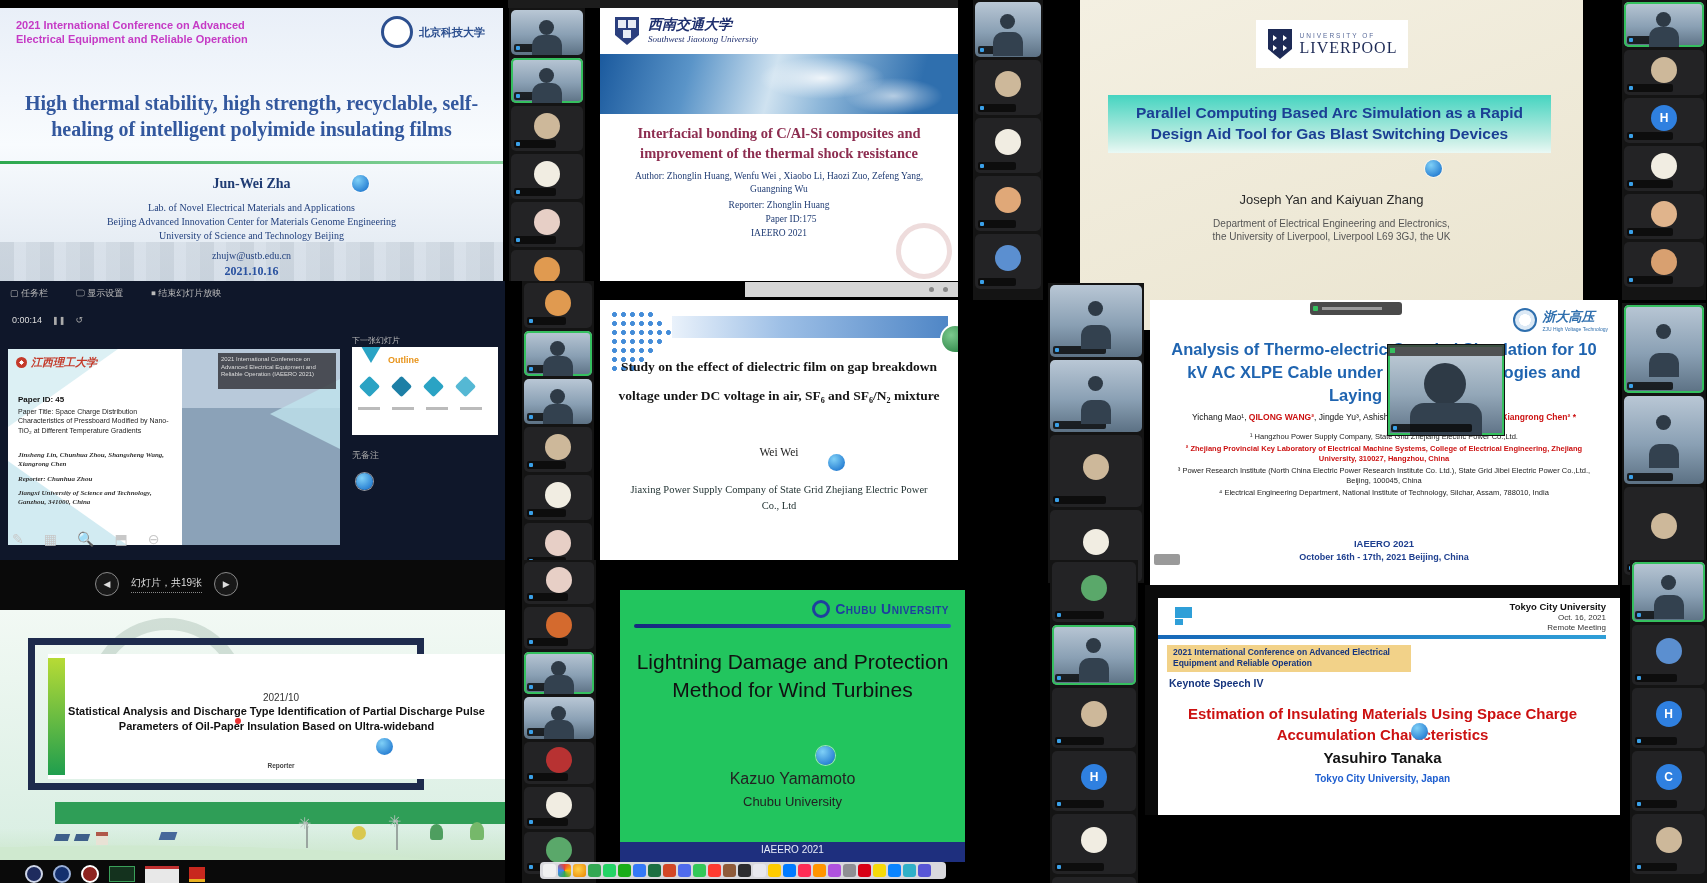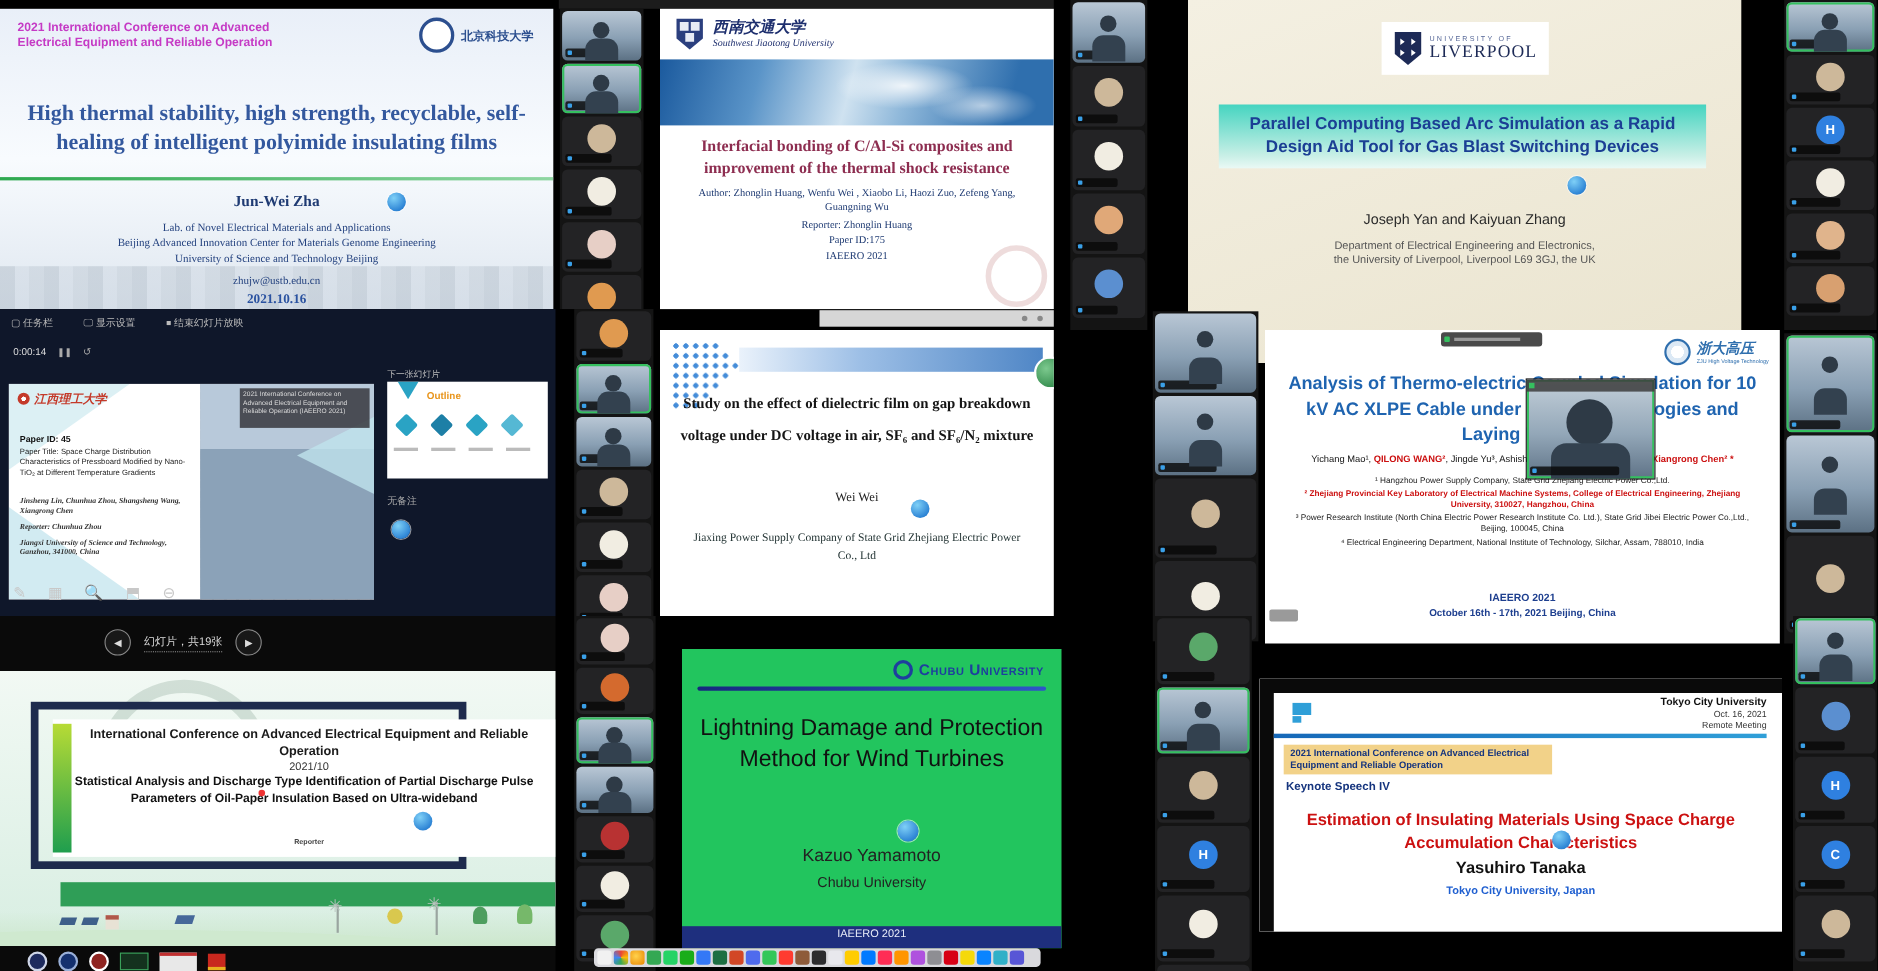--- a/index.html
+++ b/index.html
@@ -88,21 +88,21 @@
     </svg>
     <div class="abs serif" style="left:48px;top:8px;font-size:14px;font-weight:bold;font-style:italic;color:#1e2f6e;">西南交通大学</div>
     <div class="abs serif" style="left:48px;top:26px;font-size:9px;font-style:italic;color:#1e2f6e;">Southwest Jiaotong University</div>
     <div class="abs" style="left:0;top:46px;width:100%;height:60px;background:
            radial-gradient(ellipse 90px 30px at 62% 40%,rgba(255,255,255,.85),transparent 70%),
            radial-gradient(ellipse 70px 26px at 82% 70%,rgba(255,255,255,.6),transparent 70%),
            linear-gradient(105deg,#1b5a9e 0%,#5a94c8 25%,#cfe2f0 48%,#8fb8da 62%,#2f6fae 88%);"></div>
     <div class="abs ctr serif" style="left:3%;top:116px;width:94%;font-size:14.5px;font-weight:bold;color:#8d2d50;line-height:1.35;">Interfacial bonding of C/Al-Si composites and improvement of the thermal shock resistance</div>
     <div class="abs ctr serif" style="left:4%;top:162px;width:92%;font-size:9.5px;color:#1f3b73;line-height:1.4;">Author: Zhonglin Huang, Wenfu Wei , Xiaobo Li, Haozi Zuo, Zefeng Yang, Guangning Wu</div>
     <div class="abs ctr serif" style="left:0;top:192px;width:100%;font-size:9.5px;color:#1f3b73;">Reporter: Zhonglin Huang</div>
-    <div class="abs ctr serif" style="left:0;top:206px;width:100%;font-size:9.5px;color:#1f3b73;">Paper ID:175</div>
+    <div class="abs ctr serif" style="left:0;top:206px;width:100%;font-size:9.5px;color:#1f3b73;padding-left:12px;">Paper ID:175</div>
     <div class="abs ctr serif" style="left:0;top:220px;width:100%;font-size:9.5px;color:#1f3b73;">IAEERO 2021</div>
     <div class="abs" style="right:6px;bottom:2px;width:46px;height:46px;border-radius:50%;border:5px solid rgba(160,60,60,.18);"></div>
   </div>
 
   <div class="strip th53" style="left:973px;top:0;width:70px;height:300px;">
       <div class="tile video">
         <div class="pill"></div>
       </div>
       <div class="tile">
         <div class="acirc" style="background: rgb(205, 184, 154);"></div>
@@ -331,21 +331,20 @@
     <div class="abs" style="left:95px;top:12px;display:flex;align-items:center;gap:12px;">
       <span class="navbtn">◀</span>
       <span style="font-size:10px;color:#ddd;border-bottom:1px dotted #888;padding-bottom:2px;">幻灯片，共19张</span>
       <span class="navbtn">▶</span>
     </div>
     <div class="abs" style="left:0;top:50px;width:505px;height:250px;background:linear-gradient(180deg,#f2f9f4,#d8eee2);overflow:hidden;">
       <div class="abs" style="left:88px;top:8px;width:135px;height:135px;border-radius:50%;border:12px solid rgba(150,175,160,.35);"></div>
       <div class="abs" style="left:28px;top:28px;width:396px;height:152px;border:7px solid #1e2b4d;box-sizing:border-box;"></div>
       <div class="abs" style="left:48px;top:44px;width:457px;height:125px;background:#fff;">
         <span style="position:absolute;left:0;top:4px;width:17px;height:117px;background:linear-gradient(180deg,#b7db35,#1f9e4e);"></span>
-        <div class="abs ctr" style="left:28px;top:7px;width:410px;font-size:11.5px;font-weight:bold;color:#1a1a1a;line-height:1.3;">International Conference on Advanced Electrical Equipment and Reliable Operation</div>
         <div class="abs ctr" style="left:28px;top:38px;width:410px;font-size:10px;color:#333;">2021/10</div>
         <div class="abs ctr" style="left:10px;top:50px;width:437px;font-size:11px;font-weight:bold;color:#111;line-height:1.35;">Statistical Analysis and Discharge Type Identification of Partial Discharge Pulse Parameters of Oil-Paper Insulation Based on Ultra-wideband</div>
         <div class="abs ctr" style="left:28px;top:108px;width:410px;font-size:6.5px;font-weight:bold;color:#444;">Reporter</div>
         <span style="position:absolute;left:187px;top:64px;width:6px;height:6px;border-radius:50%;background:#e33;"></span>
         <div class="zdot" style="left:328px;top:84px;"></div>
       </div>
       <div class="abs" style="left:55px;top:192px;width:450px;height:22px;background:#2f9e57;"></div>
       <div class="abs" style="left:0;top:208px;width:505px;height:42px;
            background:radial-gradient(140% 120% at 25% 120%,#cfe9cf 45%,transparent 46%),linear-gradient(0deg,#cde7cd,transparent 75%);">
         <span style="position:absolute;left:55px;top:16px;width:14px;height:7px;background:#3e5f8a;transform:skewX(-18deg);"></span>
@@ -458,21 +457,21 @@
         <div class="lcirc">H</div>
         <div class="pill"></div>
       </div>
       <div class="tile">
         <div class="acirc" style="background: rgb(241, 237, 226);"></div>
         <div class="pill"></div>
       </div>
       <div class="tile"></div>
     </div>
 
-  <div class="abs" style="left:1145px;top:585px;width:475px;height:230px;background:#fff;overflow:hidden;margin-top:32px;">
+  <div class="abs" style="left:1145px;top:585px;width:475px;height:230px;background:#fff;overflow:hidden;">
     <div class="abs" style="left:0;top:0;width:100%;height:13px;background:#0a0a0a;"></div>
     <div class="abs" style="left:0;top:13px;width:13px;height:217px;background:#0a0a0a;"></div>
     <span style="position:absolute;left:30px;top:22px;width:17px;height:11px;background:#2f9fd8;"></span>
     <span style="position:absolute;left:30px;top:34px;width:8px;height:6px;background:#2f9fd8;"></span>
     <div class="abs" style="right:14px;top:16px;font-size:9.5px;font-weight:bold;color:#111;text-align:right;">Tokyo City University</div>
     <div class="abs" style="right:14px;top:28px;font-size:8px;color:#333;text-align:right;">Oct. 16, 2021</div>
     <div class="abs" style="right:14px;top:38px;font-size:8px;color:#333;text-align:right;">Remote Meeting</div>
     <div class="abs" style="left:13px;top:50px;width:448px;height:4px;background:linear-gradient(90deg,#1668b8,#2f9fd8);"></div>
     <div class="abs" style="left:22px;top:60px;width:244px;background:#f2d289;color:#16357e;font-weight:bold;font-size:8.5px;line-height:1.35;padding:2px 6px;box-sizing:border-box;">2021 International Conference on Advanced Electrical Equipment and Reliable Operation</div>
     <div class="abs" style="left:24px;top:92px;font-size:10.5px;font-weight:bold;color:#16357e;">Keynote Speech IV</div>

